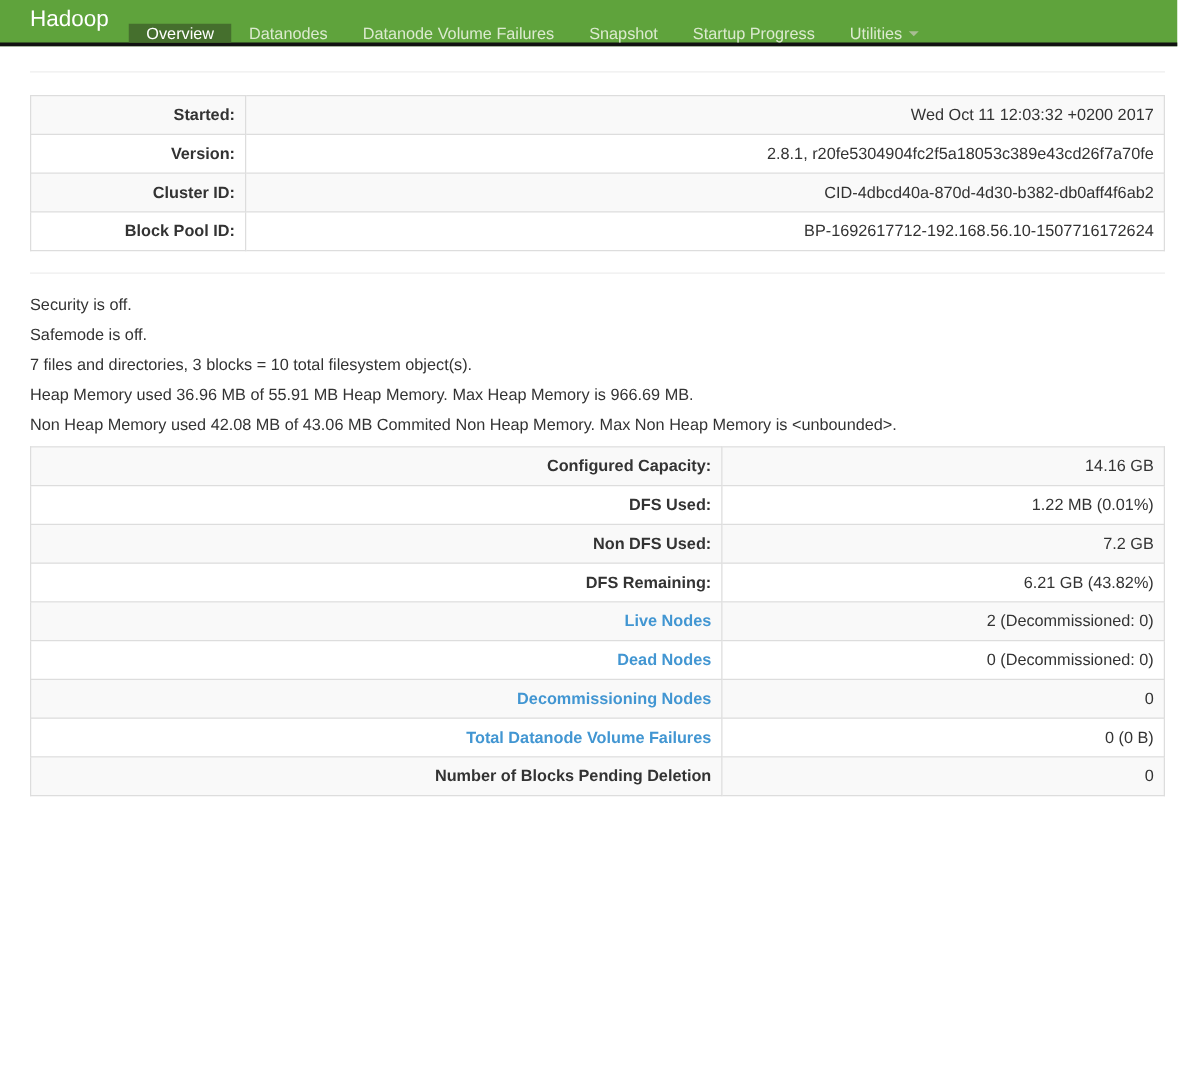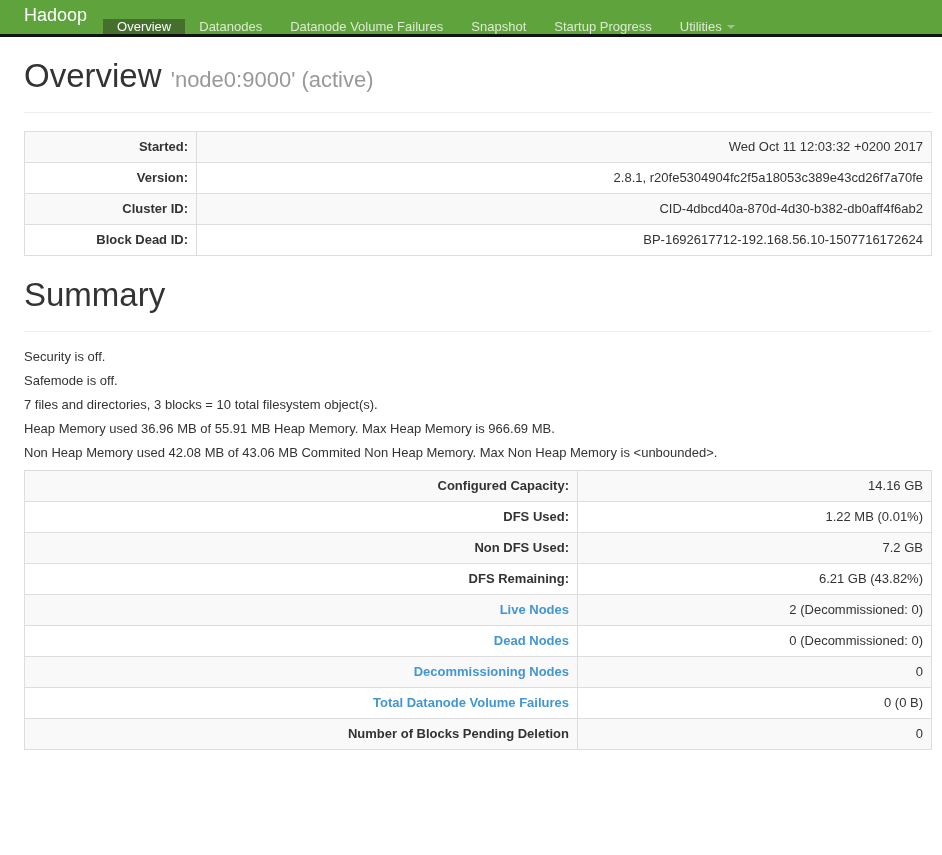--- a/index.html
+++ b/index.html
@@ -81,46 +81,43 @@
       </li>
       <li class="nav-item">
         <span>Utilities</span>
         <span class="caret"></span>
       </li>
     </ul>
 </nav>
 
 <div class="container">
 
-  <h1><span>Overview</span>
-    <span class="subtitle">'node0:9000' (active)</span></h1>
   <hr>
 
   <table class="info-table">
     <tbody id="info-tbody">
         <tr>
           <th>Started:</th>
           <td>Wed Oct 11 12:03:32 +0200 2017</td>
         </tr>
         <tr>
           <th>Version:</th>
           <td>2.8.1, r20fe5304904fc2f5a18053c389e43cd26f7a70fe</td>
         </tr>
         <tr>
           <th>Cluster ID:</th>
           <td>CID-4dbcd40a-870d-4d30-b382-db0aff4f6ab2</td>
         </tr>
         <tr>
-          <th>Block Dead ID:</th>
+          <th>Block Pool ID:</th>
           <td>BP-1692617712-192.168.56.10-1507716172624</td>
         </tr>
       </tbody>
   </table>
 
-  <h1>Summary</h1>
   <hr>
 
   <div id="summary-paragraphs">
       <p class="note">Security is off.</p>
       <p class="note">Safemode is off.</p>
       <p class="note">7 files and directories, 3 blocks = 10 total filesystem object(s).</p>
       <p class="note">Heap Memory used 36.96 MB of 55.91 MB Heap Memory. Max Heap Memory is 966.69 MB.</p>
       <p class="note">Non Heap Memory used 42.08 MB of 43.06 MB Commited Non Heap Memory. Max Non Heap Memory is &lt;unbounded&gt;.</p>
     </div>
 

